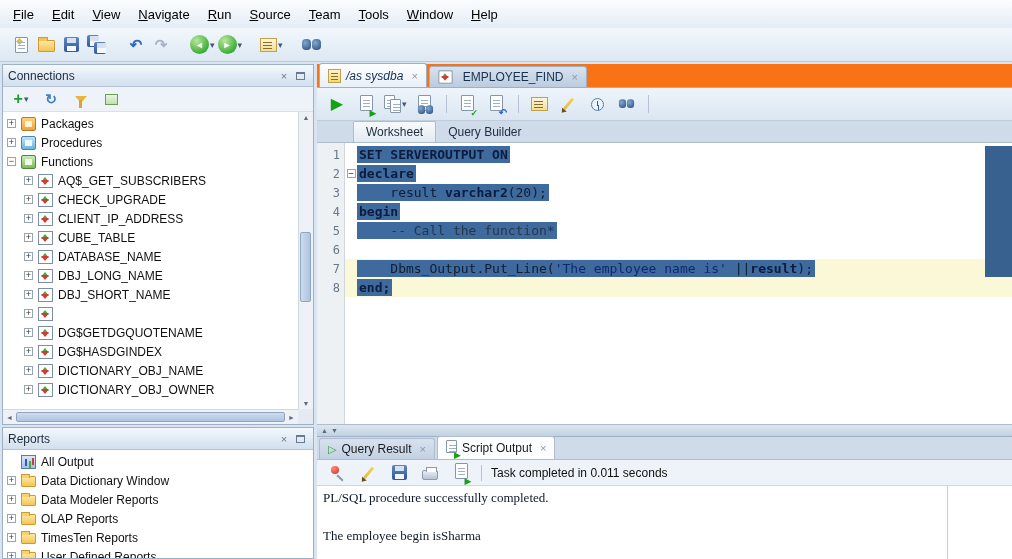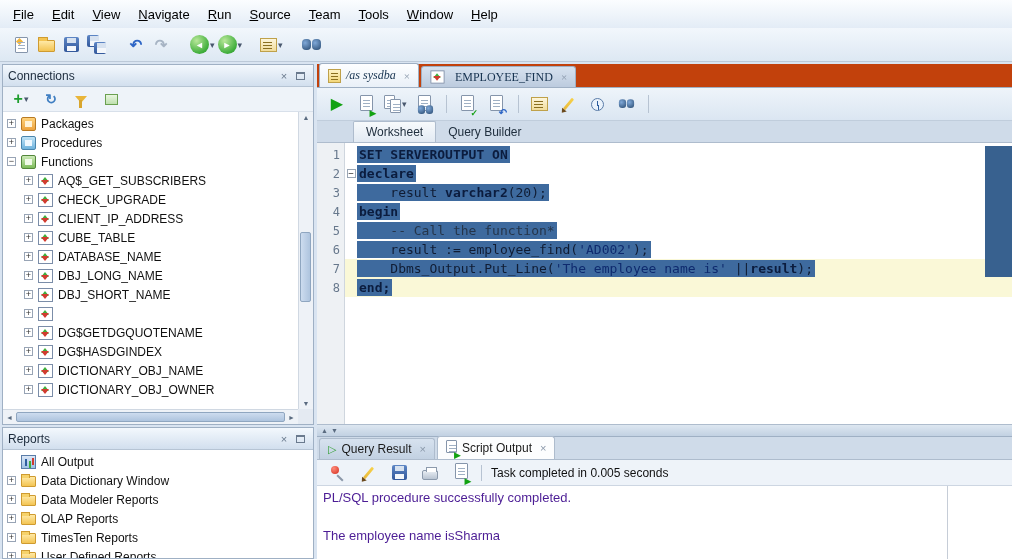--- a/index.html
+++ b/index.html
@@ -76,21 +76,21 @@
   .ic-folder{background:linear-gradient(#ffe9a6,#f3c452);border:1px solid #cf9b30;border-radius:1px;height:11px;margin-top:2px;}
   .ic-folder::before{content:"";position:absolute;left:-1px;top:-3px;width:7px;height:3px;background:#f6d26a;border:1px solid #cf9b30;border-bottom:none;}
   .vscroll{position:absolute;right:0;top:0;bottom:15px;width:15px;background:#eef2f7;border-left:1px solid #d0d8e2;display:flex;flex-direction:column;align-items:center;justify-content:space-between;padding:2px 0;}
   .vthumb{width:11px;height:70px;background:linear-gradient(90deg,#cddcef,#aec4de);border:1px solid #8fa6c0;border-radius:2px;position:absolute;left:1px;top:120px;}
   .hscroll{position:absolute;left:0;right:15px;bottom:0;height:15px;background:#eef2f7;border-top:1px solid #d0d8e2;display:flex;align-items:center;justify-content:space-between;padding:0 3px;}
   .hthumb{height:10px;flex:1;margin:0 3px;background:linear-gradient(#cddcef,#aec4de);border:1px solid #8fa6c0;border-radius:2px;}
   .corner{position:absolute;right:0;bottom:0;width:15px;height:15px;background:#e4eaf2;}
   .scr-arrow{font-size:7px;color:#5a6b80;line-height:1;}
   
   .right-col{position:absolute;left:317px;top:64px;right:0;bottom:0;display:flex;flex-direction:column;background:#d9e4f1;}
-  .etabs{height:24px;flex:none;display:flex;align-items:flex-end;gap:2px;padding-left:2px;background:#c2410c;border-bottom:1px solid #9fb0c4;font-family:Liberation Serif, serif;}
+  .etabs{height:24px;flex:none;display:flex;align-items:flex-end;gap:2px;padding-left:2px;background:#f97316;border-bottom:1px solid #9fb0c4;}
   .etab{height:21px;display:flex;align-items:center;gap:5px;padding:0 8px;border:1px solid #9fb0c4;border-bottom:none;border-radius:3px 3px 0 0;background:linear-gradient(#d7e2ef,#bccbde);}
   .etab.active{background:linear-gradient(#fdfeff,#e9f0f8);height:24px;}
   .etab .lbl{color:#16324f;}
   .etab.italic .lbl{font-style:italic;}
   .tab-close{color:#8a98aa;font-size:11px;margin-left:3px;}
   .ic-sqlfile{width:13px;height:14px;background:linear-gradient(#fdf3c8,#f3d77a);border:1px solid #bfa14a;position:relative;display:inline-block;}
   .ic-sqlfile::after{content:"";position:absolute;left:2px;top:3px;width:7px;height:1px;background:#8a6f20;box-shadow:0 3px 0 #8a6f20,0 6px 0 #8a6f20;}
   .ticon-sm{transform:scale(.95);}
   .wtoolbar{height:33px;flex:none;display:flex;align-items:center;gap:7px;padding:0 9px;background:linear-gradient(#eef4fa,#dbe6f2);border-bottom:1px solid #c0cddc;}
   .tsep{width:1px;height:18px;background:#b7c3d2;margin:0 3px;}
@@ -132,21 +132,21 @@
   .runo{color:#2f9e2f;font-size:11px;}
   .sdoc{width:11px;height:13px;}
   .btoolbar{height:26px;flex:none;background:#eef3f9;border-bottom:1px solid #cdd6e2;display:flex;align-items:center;gap:9px;padding:0 9px;}
   .pin{position:relative;width:14px;height:14px;display:inline-block;}
   .pin::before{content:"";position:absolute;left:1px;top:0;width:8px;height:8px;border-radius:50%;background:radial-gradient(circle at 35% 30%,#ff8a7a,#d22c1c);}
   .pin::after{content:"";position:absolute;right:0;bottom:1px;width:8px;height:2px;background:#8a97a8;transform:rotate(45deg);}
   .printer{width:16px;height:10px;background:linear-gradient(#e8edf3,#b9c4d2);border:1px solid #8c9aac;border-radius:2px;position:relative;margin-top:4px;display:inline-block;}
   .printer::before{content:"";position:absolute;left:3px;top:-4px;width:9px;height:4px;background:#fff;border:1px solid #8c9aac;border-bottom:none;}
   .vdiv{width:1px;height:16px;background:#b7c3d2;}
   .status{color:#101010;}
-  .output{height:73px;flex:none;background:#fff;position:relative;font-family:Liberation Sans, sans-serif;font-size:13px;color:#4c1d95;}
+  .output{height:73px;flex:none;background:#fff;position:relative;font-family:Liberation Serif, serif;font-size:13px;color:#0f172a;}
   .output-text{position:absolute;left:6px;top:4px;right:70px;}
   .oline{height:19px;white-space:pre;}
   .out-divider{position:absolute;right:64px;top:0;bottom:0;width:1px;background:#c6cdd7;}
 </style>
 </head>
 <body>
 
 <div class="app">
 
   <div class="menubar">
@@ -459,21 +459,20 @@
             <span class="ctext selbg"><span class="tk-kw">begin</span></span>
           </div>
           <div class="crow">
             <span class="gut">5</span>
             <span class="foldcol"></span>
             <span class="ctext selbg"><span class="tk-cm">    -- Call the function*</span></span>
           </div>
           <div class="crow">
             <span class="gut">6</span>
             <span class="foldcol"></span>
-            <span class="ctext selbg"><span class="tk-pl">    result := employee_find(</span><span class="tk-st">'AD002'</span><span class="tk-pl">);</span></span>
           </div>
           <div class="crow">
             <span class="gut">7</span>
             <span class="foldcol"></span>
             <span class="ctext selbg"><span class="tk-pl">    Dbms_Output.Put_Line(</span><span class="tk-st">'The employee name is'</span><span class="tk-pl"> ||</span><span class="tk-kw">result</span><span class="tk-pl">);</span></span>
           </div>
           <div class="crow">
             <span class="gut">8</span>
             <span class="foldcol"></span>
             <span class="ctext selbg"><span class="tk-kw">end;</span></span>
@@ -509,26 +508,26 @@
       <span class="ibtn">
           <span class="floppy"></span>
         </span>
       <span class="ibtn">
           <span class="printer"></span>
         </span>
       <span class="ibtn">
           <span class="docwrap"><span class="doc"></span><span class="ovl rn">▶</span></span>
         </span>
       <span class="vdiv"></span>
-      <span class="status">Task completed in 0.005 seconds</span>
+      <span class="status">Task completed in 0.011 seconds</span>
     </div>
 
     <div class="output">
       <div class="output-text">
           <div class="oline">PL/SQL procedure successfully completed.</div>
           <div class="oline">&nbsp;</div>
-          <div class="oline">The employee name isSharma</div>
+          <div class="oline">The employee begin isSharma</div>
         </div>
       <div class="out-divider"></div>
     </div>
 
   </div>
 </div>
 
 </body></html>

